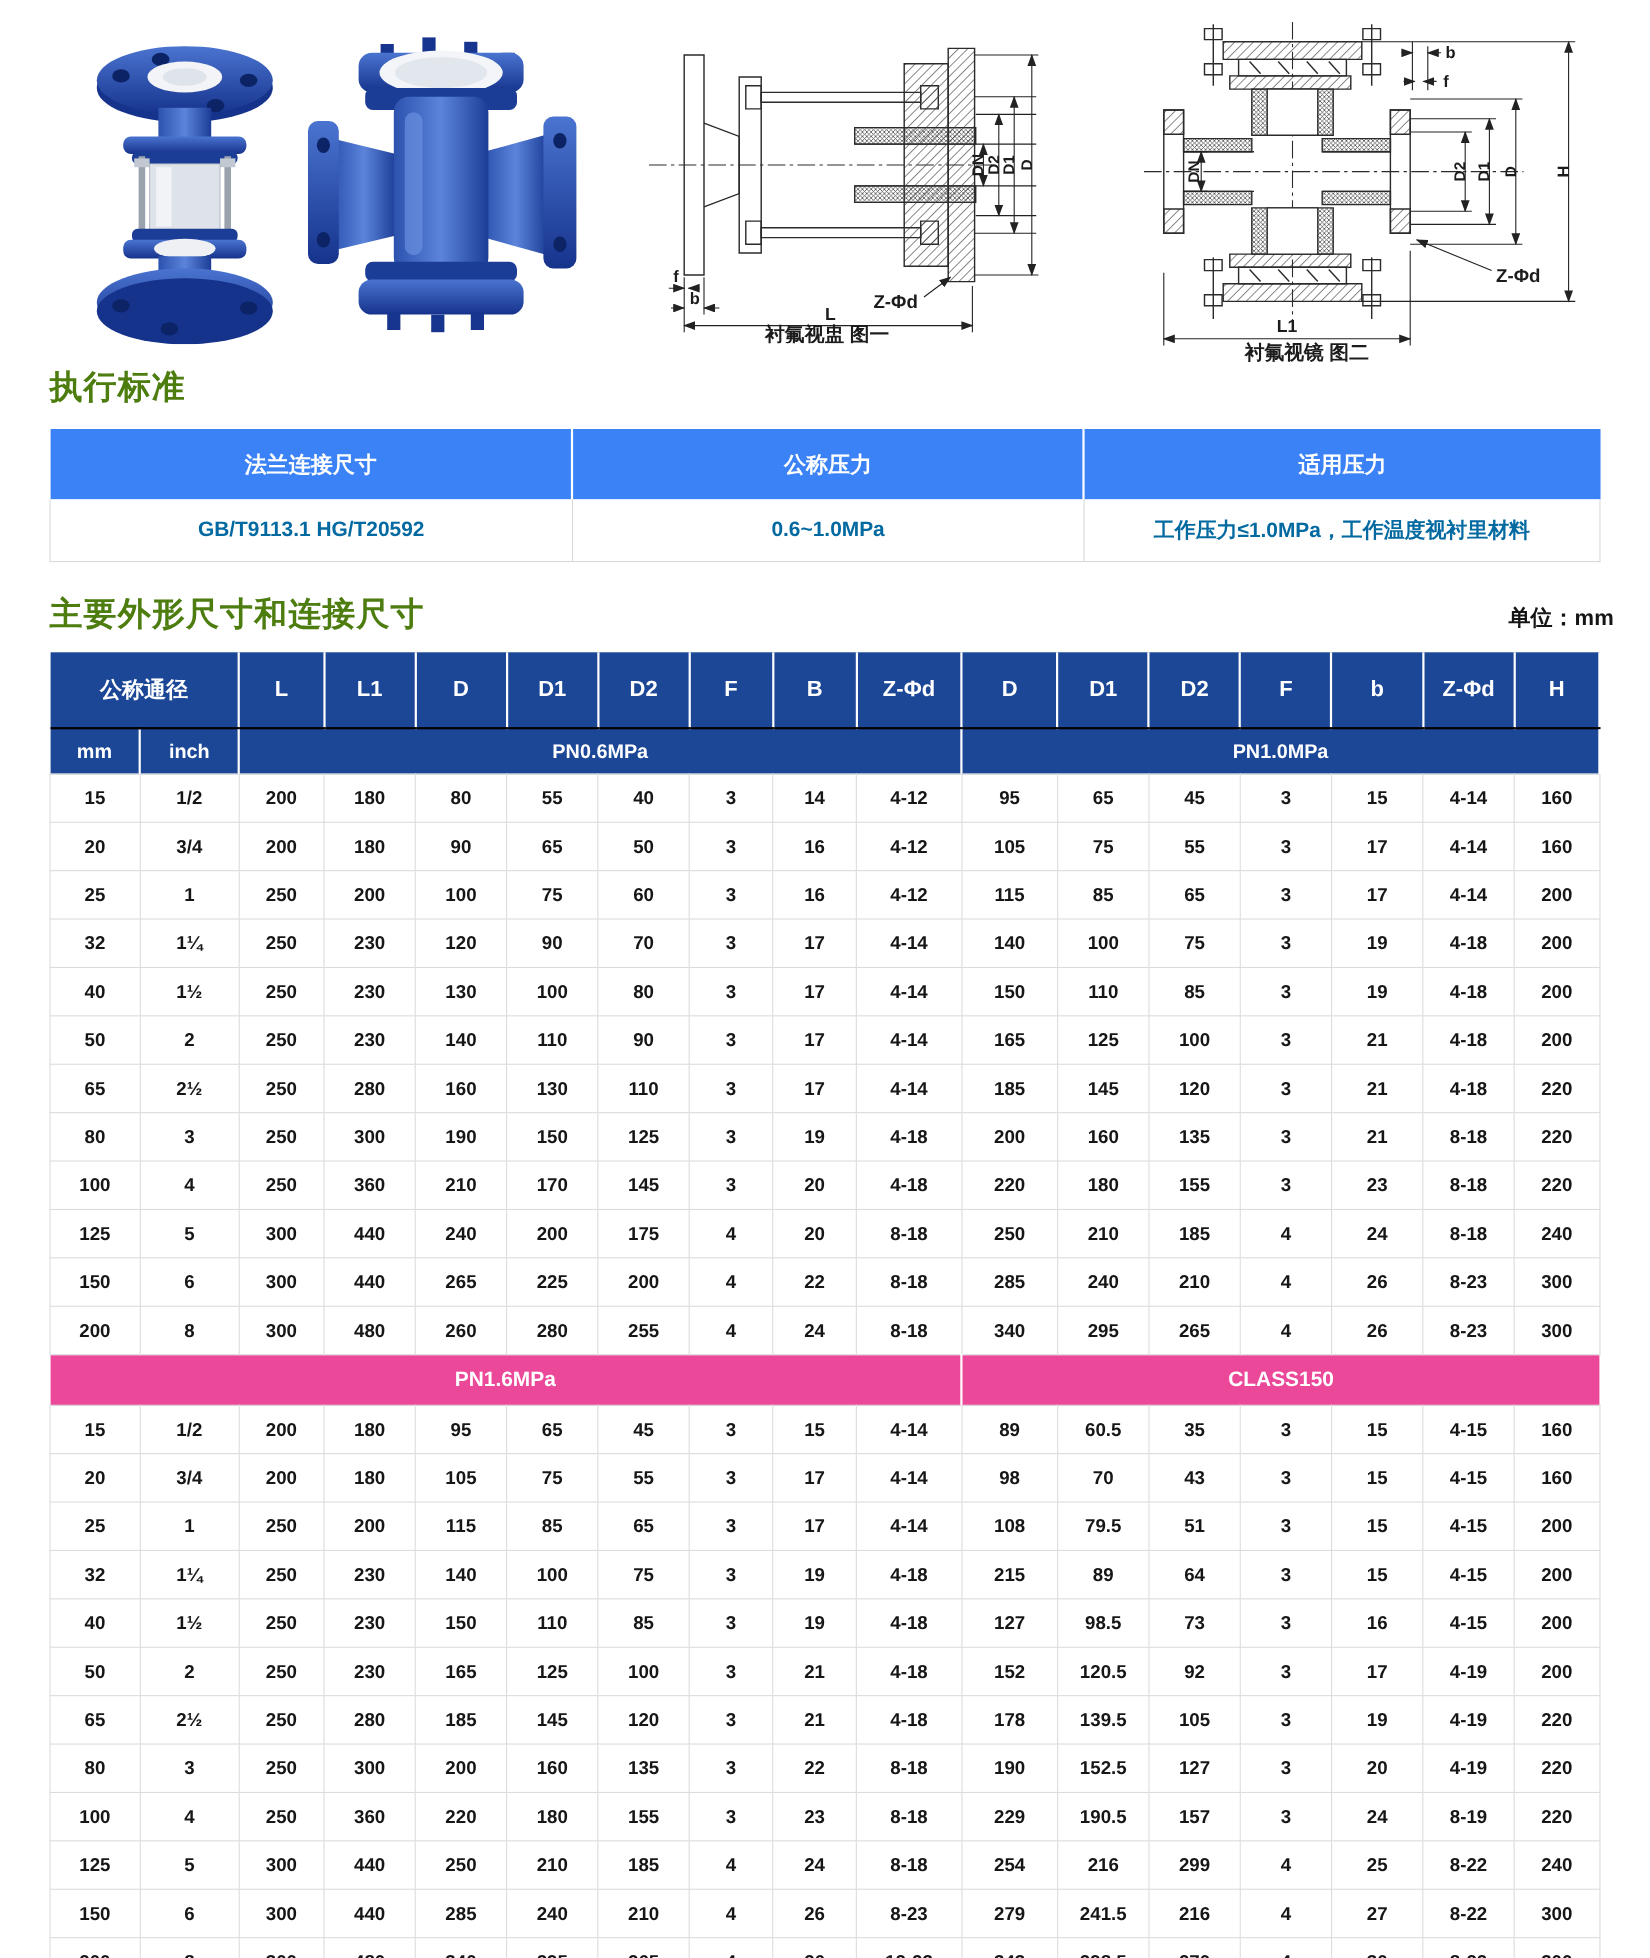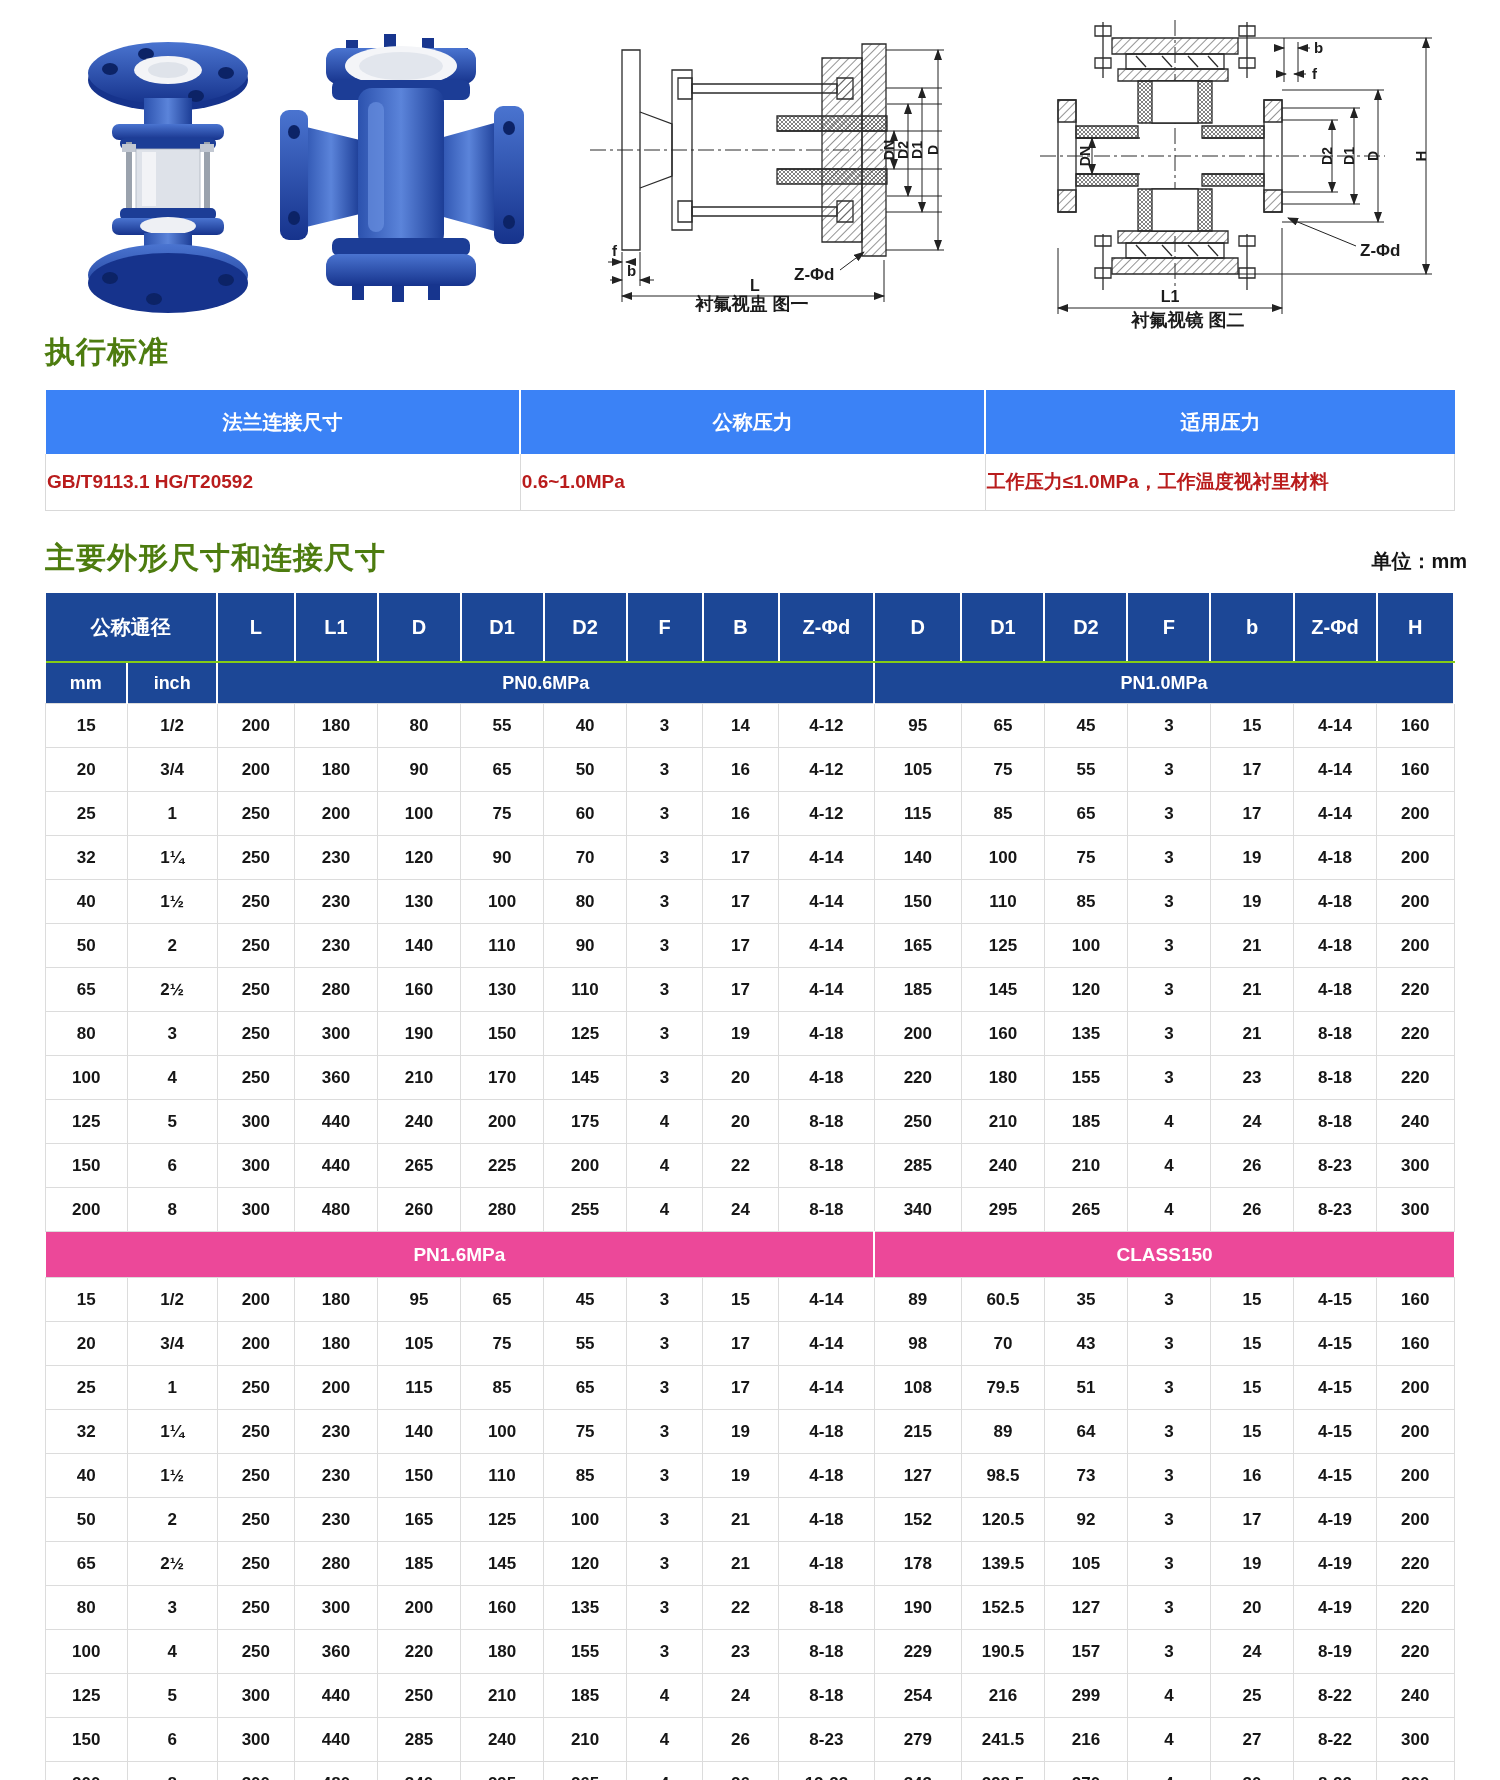--- a/index.html
+++ b/index.html
@@ -8,27 +8,27 @@
   .abs{position:absolute;}
 
   .sec-title{font-size:30px;font-weight:bold;color:#4d7c0f;letter-spacing:1px;}
   .unit-label{font-size:20px;font-weight:600;color:#151515;}
 
   
   table.std{border-collapse:collapse;table-layout:fixed;width:1410px;}
   table.std th{background:#3b82f6;color:#fff;font-size:20px;font-weight:bold;height:62px;
                border-right:2px solid #fff;}
   table.std th:last-child{border-right:none;}
-  table.std td{height:54px;font-size:19px;font-weight:600;color:#b91c1c;
+  table.std td{height:54px;text-align:center;font-size:19px;font-weight:600;color:#0369a1;
                border:1px solid #d9d9d9;border-top:none;background:#fff;}
 
   
   table.dims{border-collapse:collapse;table-layout:fixed;width:1410px;}
   table.dims th{background:#1c4796;color:#fff;font-weight:bold;}
-  table.dims thead tr.r1 th{height:66px;font-size:20px;border-right:2px solid #fff;border-bottom:2px solid #84cc16;}
+  table.dims thead tr.r1 th{height:66px;font-size:20px;border-right:2px solid #fff;border-bottom:2px solid #000000;}
   table.dims thead tr.r2 th{height:38px;font-size:18px;border-right:2px solid #fff;}
   table.dims thead th:last-child{border-right:none;}
   table.dims td{height:41px;text-align:center;font-size:17px;font-weight:700;color:#161616;
                 border:1px solid #dcdcdc;background:#fff;}
   table.dims tr.band td{background:#ec4899;color:#fff;font-size:19px;font-weight:bold;
                         border:none;height:43px;}
   table.dims tr.band td.bl{border-right:2px solid #fff;}
 
   
   .dw line,.dw rect,.dw path,.dw polygon,.dw polyline{vector-effect:non-scaling-stroke;}

